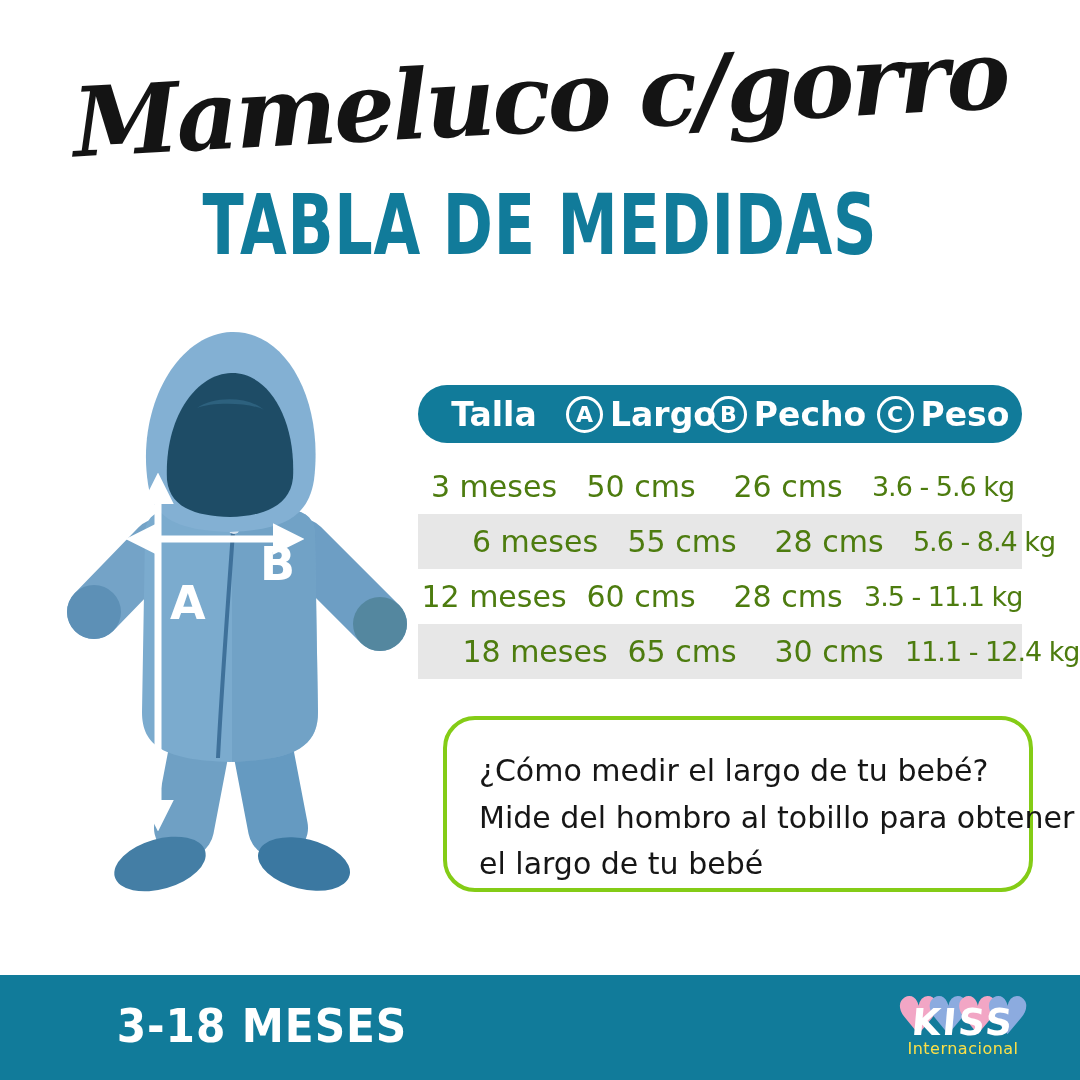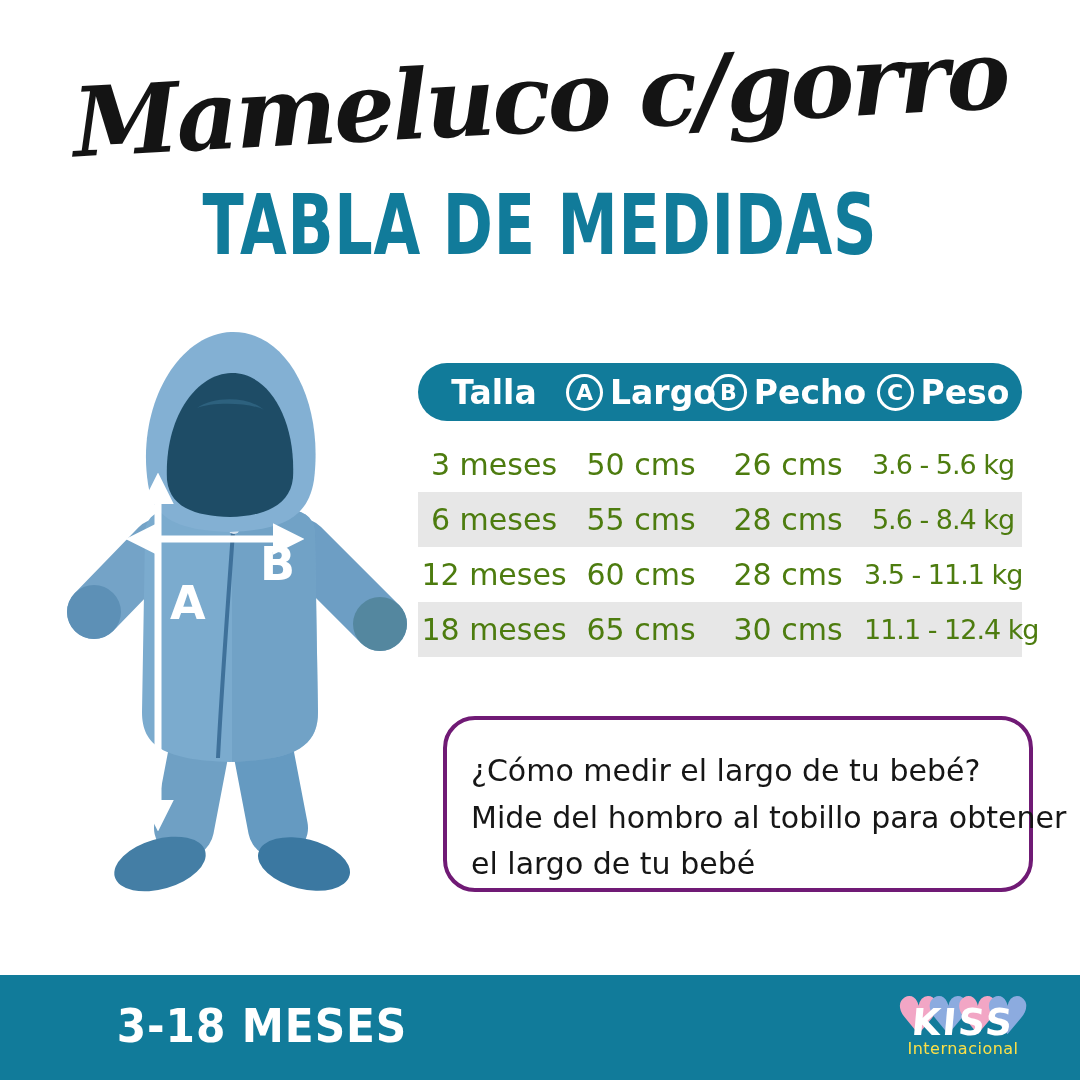--- a/index.html
+++ b/index.html
@@ -22,44 +22,44 @@
   }
 
   
   .photo { position:absolute; left:50px; top:322px; width:370px; height:595px; }
   .measure-label { fill:#ffffff; font-family:"DejaVu Sans",sans-serif; font-weight:bold; font-size:46px; }
 
   
   .size-table { position:absolute; left:418px; top:363px; width:604px; }
   .thead {
     display:grid; grid-template-columns:152px 142px 152px 158px;
-    height:58px; background:#117b9a; border-radius:29px; align-items:center;
+    height:58px; background:#117b9a; border-radius:29px; align-items:center;margin-top:22px;
   }
   .th { display:flex; justify-content:center; align-items:center; gap:7px;
         color:#fff; font-weight:bold; font-size:33px; white-space:nowrap; }
   .badge {
     width:37px; height:37px; border:3px solid #fff; border-radius:50%;
     display:flex; align-items:center; justify-content:center;
     font-size:22px; font-weight:bold; box-sizing:border-box; flex:0 0 auto;
   }
   .tbody { margin-top:16px; }
   .tr {
     display:grid; grid-template-columns:152px 142px 152px 158px;
     height:55px; align-items:center; text-align:center;
     font-size:30px; color:#4d7c0f;
   }
-  .tr.alt { background:#e7e7e7; }
+  .tr.alt { background:#e7e7e7;padding-left:41px; }
   .td { white-space:nowrap; }
   .td.peso { font-size:27px; letter-spacing:-1px; }
 
   
   .note-box {
     position:absolute; left:443px; top:716px; width:590px; height:176px;
-    box-sizing:border-box; border:4px solid #701a75; border-radius:32px;
-    padding:28px 10px 0 24px; font-size:30px; color:#161616; line-height:1.55;
+    box-sizing:border-box; border:4px solid #84cc16; border-radius:32px;
+    padding:28px 10px 0 32px; font-size:30px; color:#161616; line-height:1.55;
     white-space:nowrap;
   }
 
   
   .footer-band { position:absolute; left:0; top:975px; width:1080px; height:105px; background:#117b9a;text-decoration:underline; }
   .age-range {
     position:absolute; left:92px; top:23px; width:340px; text-align:center;
     color:#fff; font-size:47px; font-weight:bold; transform:scaleX(0.9);
     white-space:nowrap; letter-spacing:1px;
   }

